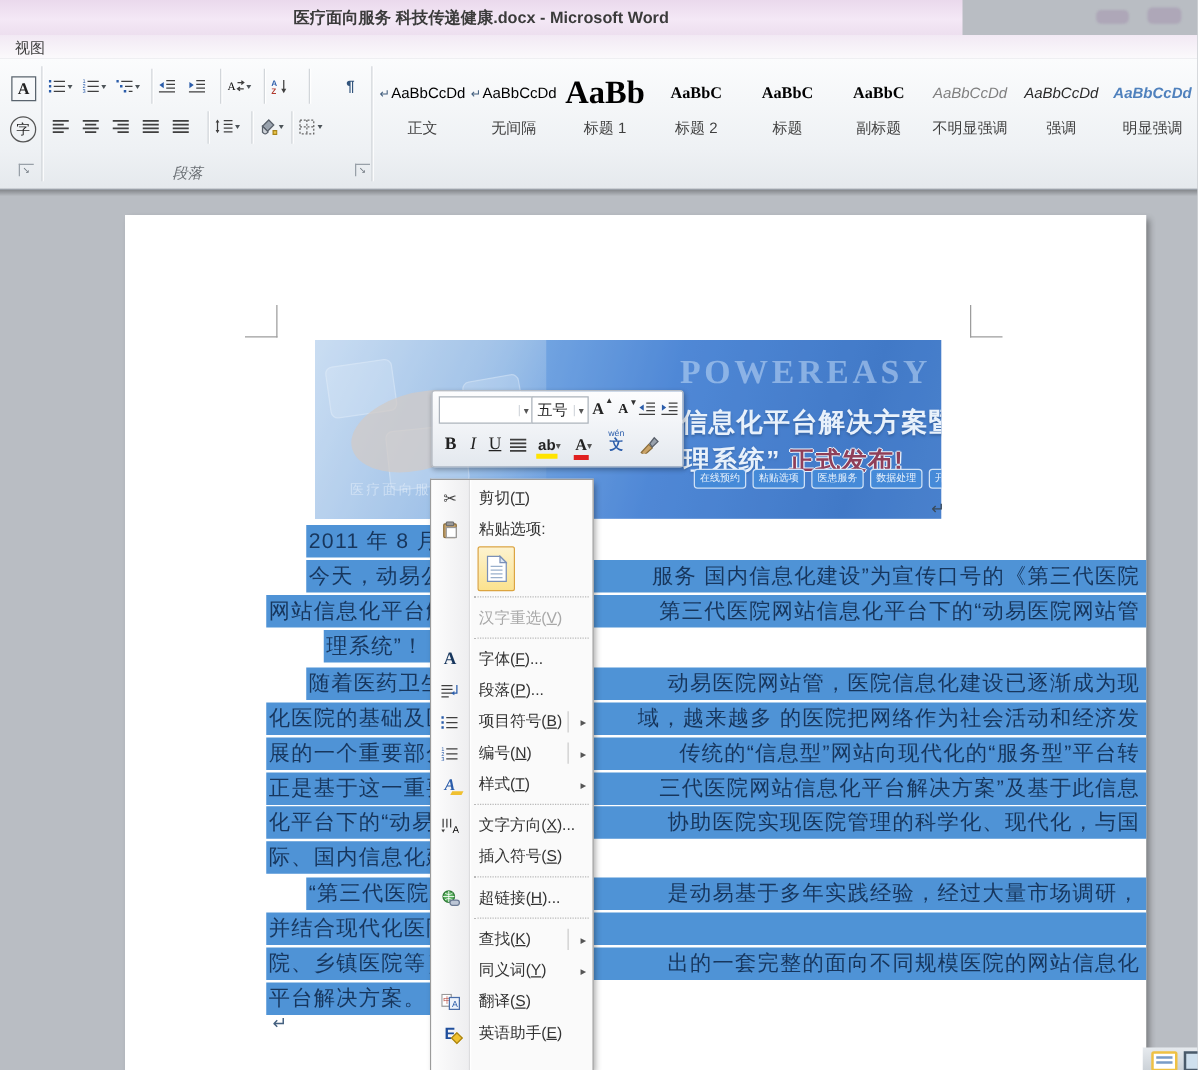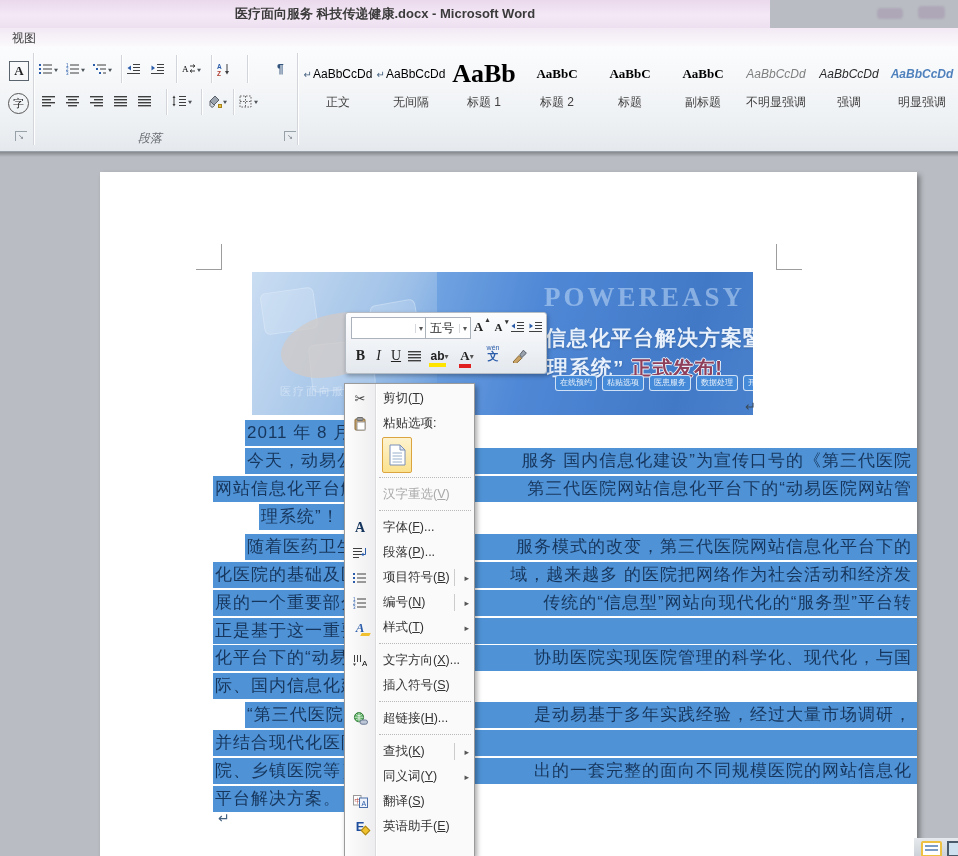--- a/index.html
+++ b/index.html
@@ -416,24 +416,24 @@
     </div>
   <div class="cornertxt">医疗面向服务</div>
 </div>
 <span class="bpilcrow" style="left:745px;top:399px;position:absolute;">↵</span>
 
 <div id="doclines">
     <div class="dline" style="top: 420px; left: 245px; width: 228px;"><span class="lt">2011 年 8 月 4</span></div>
     <div class="dline" style="top: 448px; left: 245px; width: 672px;"><span class="lt">今天，动易公司</span><span class="rt">服务 国内信息化建设”为宣传口号的《第三代医院</span></div>
     <div class="dline" style="top: 476px; left: 213px; width: 704px;"><span class="lt">网站信息化平台解决</span><span class="rt">第三代医院网站信息化平台下的“动易医院网站管</span></div>
     <div class="dline" style="top: 504px; left: 213px; width: 102px; margin-left: 46px;"><span class="lt">理系统”！</span><span class="pilout">↵</span></div>
-    <div class="dline" style="top: 534px; left: 245px; width: 672px;"><span class="lt">随着医药卫生体</span><span class="rt">服务模式的改变，第三代医院网站信息化平台下的</span></div>
+    <div class="dline" style="top: 534px; left: 245px; width: 672px;"><span class="lt">随着医药卫生体</span><span class="rt">动易医院网站管，医院信息化建设已逐渐成为现</span></div>
     <div class="dline" style="top: 562px; left: 213px; width: 704px;"><span class="lt">化医院的基础及医</span><span class="rt">域，越来越多 的医院把网络作为社会活动和经济发</span></div>
     <div class="dline" style="top: 590px; left: 213px; width: 704px;"><span class="lt">展的一个重要部分，</span><span class="rt">传统的“信息型”网站向现代化的“服务型”平台转</span></div>
-    <div class="dline" style="top: 618px; left: 213px; width: 704px;"><span class="lt">正是基于这一重要趋</span></div>
+    <div class="dline" style="top: 618px; left: 213px; width: 704px;"><span class="lt">正是基于这一重要趋</span><span class="rt">三代医院网站信息化平台解决方案”及基于此信息</span></div>
     <div class="dline" style="top: 645px; left: 213px; width: 704px;"><span class="lt">化平台下的“动易医</span><span class="rt">协助医院实现医院管理的科学化、现代化，与国</span></div>
     <div class="dline" style="top: 673px; left: 213px; width: 260px;"><span class="lt">际、国内信息化建设</span></div>
     <div class="dline" style="top: 702px; left: 245px; width: 672px;"><span class="lt">“第三代医院网</span><span class="rt">是动易基于多年实践经验，经过大量市场调研，</span></div>
     <div class="dline" style="top: 730px; left: 213px; width: 704px;"><span class="lt">并结合现代化医院的</span></div>
     <div class="dline" style="top: 758px; left: 213px; width: 704px;"><span class="lt">院、乡镇医院等）对</span><span class="rt">出的一套完整的面向不同规模医院的网站信息化</span></div>
     <div class="dline" style="top: 786px; left: 213px; width: 140px;"><span class="lt">平台解决方案。</span><span class="pilout">↵</span></div>
   </div>
 <span class="lonepil">↵</span>
 
 <div class="minibar">

